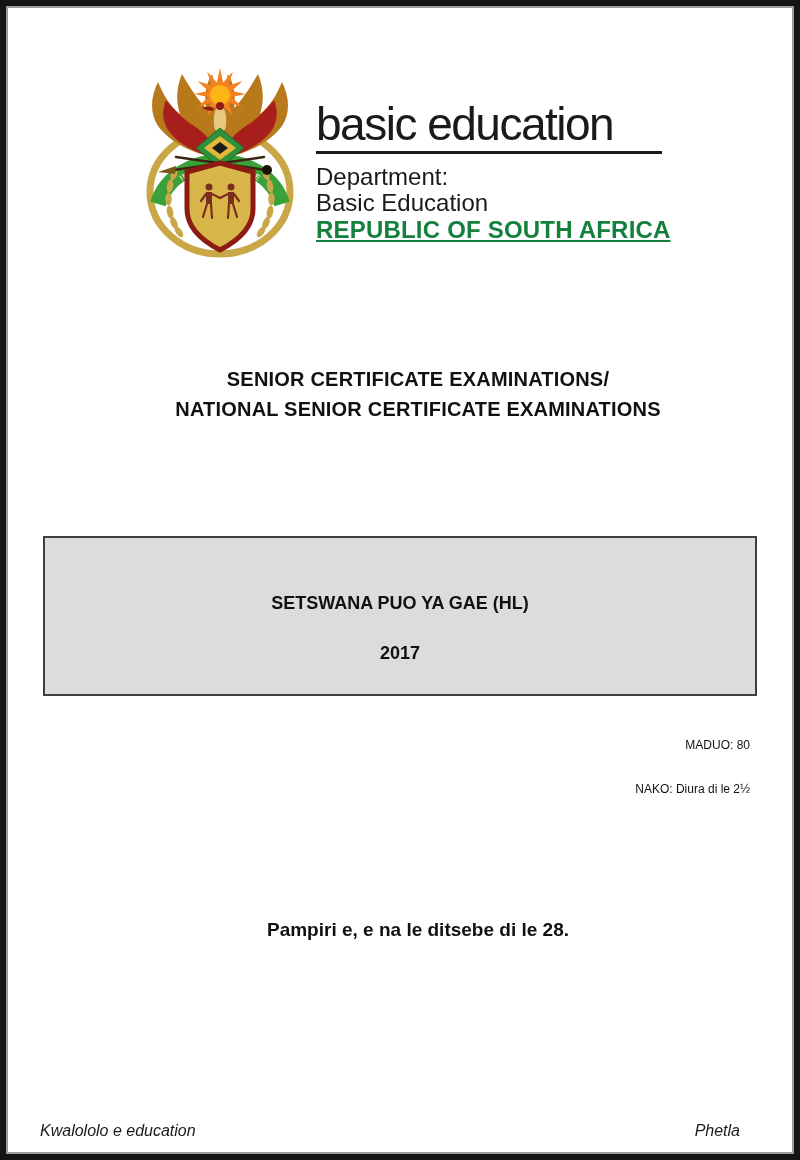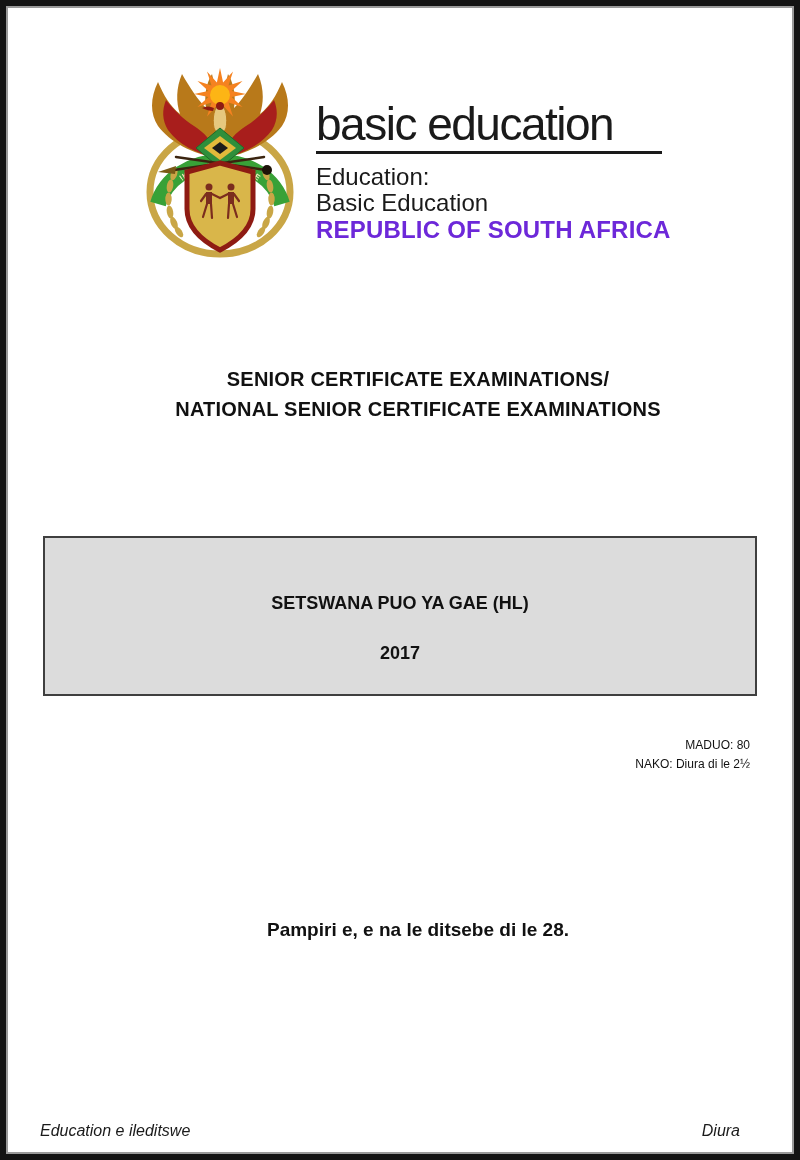--- a/index.html
+++ b/index.html
@@ -31,21 +31,21 @@
     color: #1a1a1a;
     white-space: nowrap;
   }
   .wordmark-rule {
     width: 346px;
     height: 0;
     border-top: 3px solid #1a1a1a;
     margin: 5px 0 10px 0;
   }
   .dept-line   { font-size: 24px; line-height: 26px; color: #1a1a1a; }
-  .country-line{ font-size: 24px; line-height: 27px; font-weight: 700; color: #6d28d9; letter-spacing: 0.2px; white-space: nowrap; }
+  .country-line{ font-size: 24px; line-height: 27px; font-weight: 700; color: #15803d; letter-spacing: 0.2px; white-space: nowrap; text-decoration: underline; }
 
   
   .exam-title {
     position: absolute;
     top: 364px; left: 0; width: 100%;
     transform: translateX(18px);
     text-align: center;
     font-weight: 700;
     font-size: 20px;
     line-height: 30px;
@@ -72,21 +72,21 @@
 
   
   .marks-block {
     position: absolute;
     right: 50px; top: 736px;
     text-align: right;
     font-weight: 400;
     font-size: 12px;
     line-height: 19px;
   }
-  .marks-block .time-row { }
+  .marks-block .time-row { margin-top: 25px; }
 
   
   .pages-note {
     position: absolute;
     top: 919px; left: 0; width: 100%;
     transform: translateX(18px);
     text-align: center;
     font-weight: 700;
     font-size: 19px;
   }
@@ -165,21 +165,21 @@
       <rect x="66" y="130" width="6" height="12" stroke="none"></rect>
       <rect x="88" y="130" width="6" height="12" stroke="none"></rect>
       <path d="M66,132 L61,139 M72,132 L80,136 M94,132 L99,139 M88,132 L80,136" fill="none"></path>
       <path d="M67,142 L63,155 M71,142 L72,156 M89,142 L88,156 M93,142 L97,155" fill="none"></path>
     </g>
   </svg>
 
   <div class="logo-text">
     <div class="wordmark">basic education</div>
     <div class="wordmark-rule"></div>
-    <div class="dept-line">Education:</div>
+    <div class="dept-line">Department:</div>
     <div class="dept-line">Basic Education</div>
     <div class="country-line">REPUBLIC OF SOUTH AFRICA</div>
   </div>
 
   <div class="exam-title">
     <div>SENIOR CERTIFICATE EXAMINATIONS/</div>
     <div>NATIONAL SENIOR CERTIFICATE EXAMINATIONS</div>
   </div>
 
   <section class="subject-box">
@@ -187,16 +187,16 @@
     <div>2017</div>
   </section>
 
   <div class="marks-block">
     <div class="marks-row">MADUO: 80</div>
     <div class="time-row">NAKO: Diura di le 2½</div>
   </div>
 
   <div class="pages-note">Pampiri e, e na le ditsebe di le 28.</div>
 
-  <div class="footer-left">Education e ileditswe</div>
-  <div class="footer-right">Diura</div>
+  <div class="footer-left">Kwalololo e education</div>
+  <div class="footer-right">Phetla</div>
 
 </div>
 
 </body></html>

